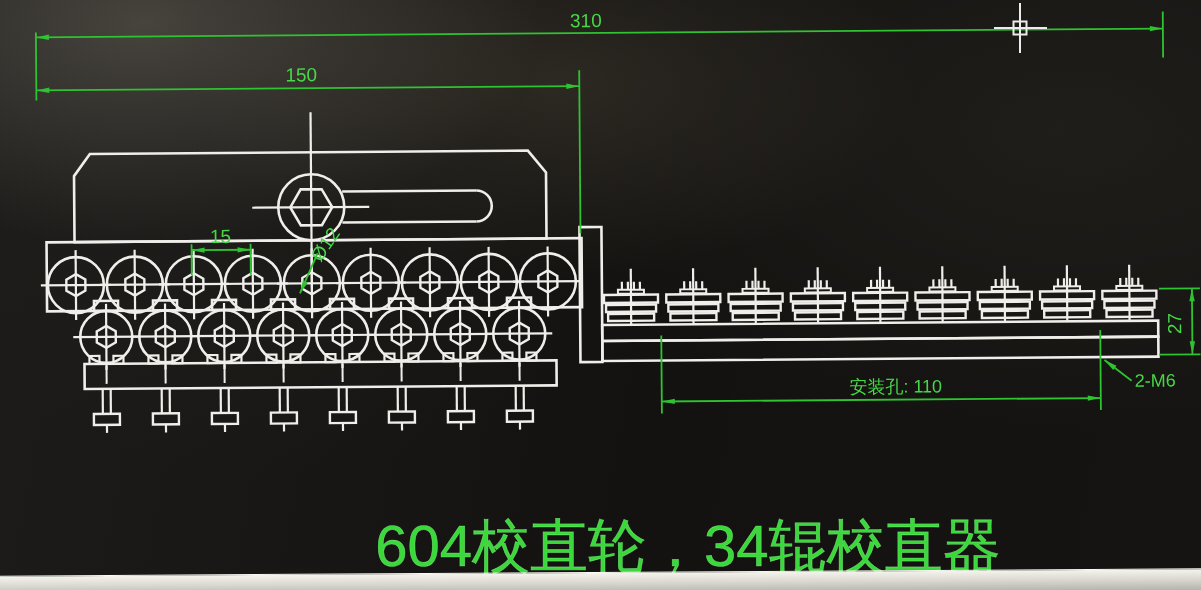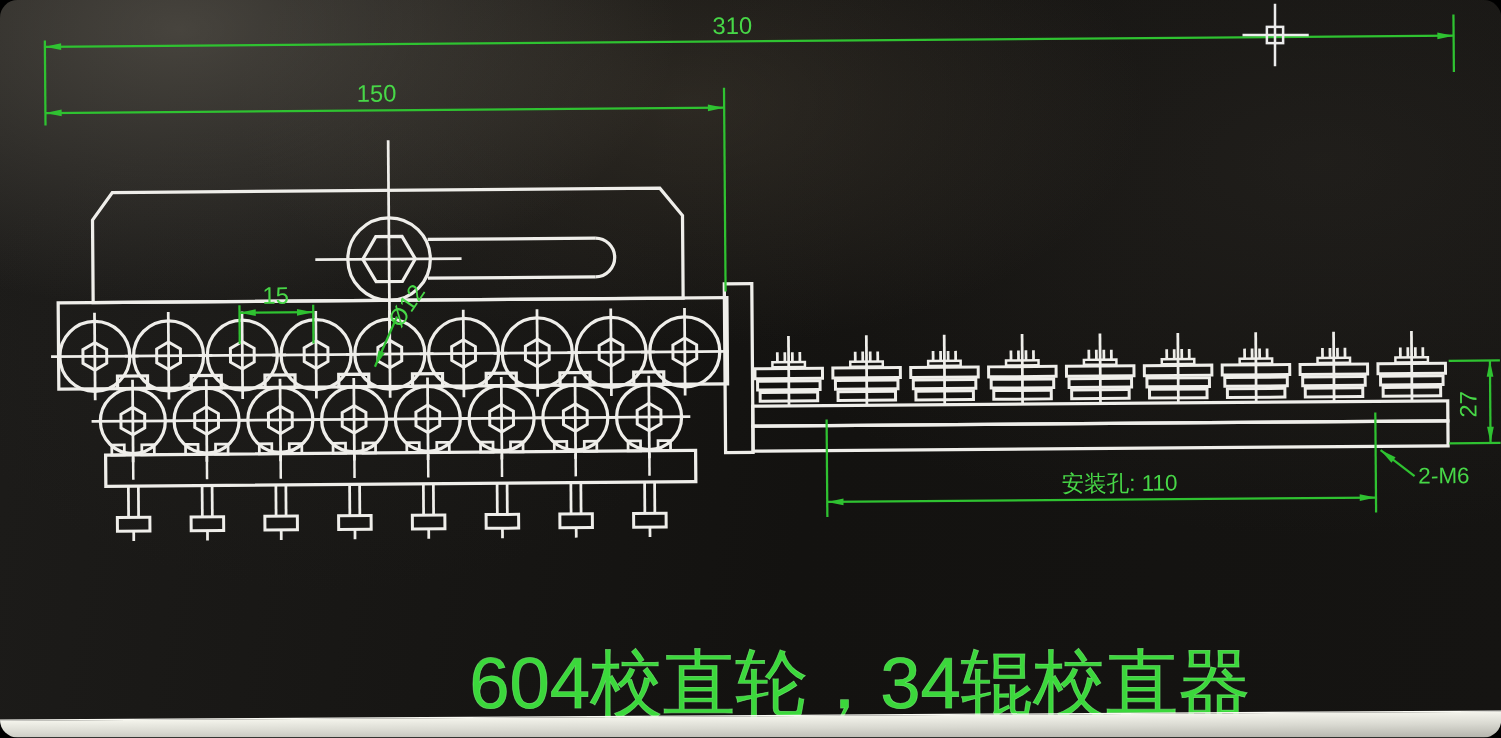--- a/index.html
+++ b/index.html
@@ -5,21 +5,20 @@
   html,body{margin:0;padding:0;background:#000;}
   .screen{
     position:relative;width:1201px;height:590px;overflow:hidden;
     background:
       radial-gradient(640px 360px at 12% 4%, rgba(132,126,114,.42), transparent 62%),
       radial-gradient(560px 300px at 46% 14%, rgba(98,88,72,.30), transparent 65%),
       radial-gradient(900px 500px at 88% 22%, rgba(78,72,64,.20), transparent 60%),
       radial-gradient(520px 320px at 22% 48%, rgba(62,60,54,.10), transparent 60%),
       linear-gradient(100deg,#1d1c1a,#131210 55%,#151412);
     font-family:"Liberation Sans",sans-serif;
-    border-radius:14px;
   }
   svg{position:absolute;left:0;top:0;}
   .dimtxt{fill:#47d747;font-size:19px;font-family:"Liberation Sans",sans-serif;}
   .dimtxt.small{font-size:18px;}
   .title-big{
     fill:#3bd83b;stroke:#8dff8d;stroke-width:.6;stroke-opacity:.55;
     font-size:58px;font-family:"Liberation Sans",sans-serif;letter-spacing:0px;
   }
   .bezel{
     position:absolute;left:-10px;right:-10px;top:572px;height:24px;

